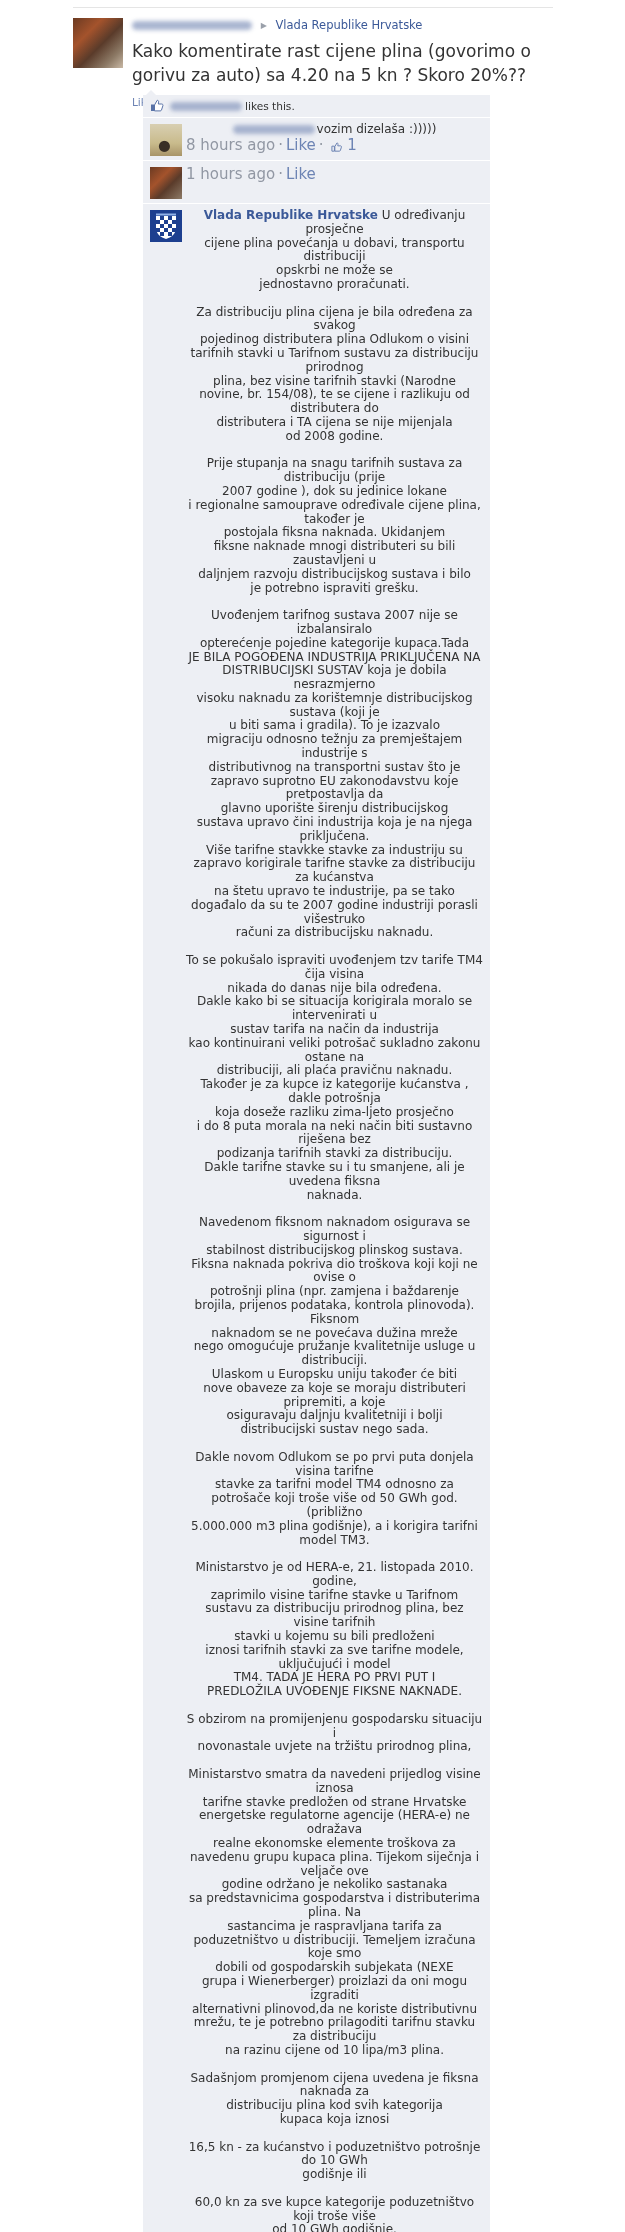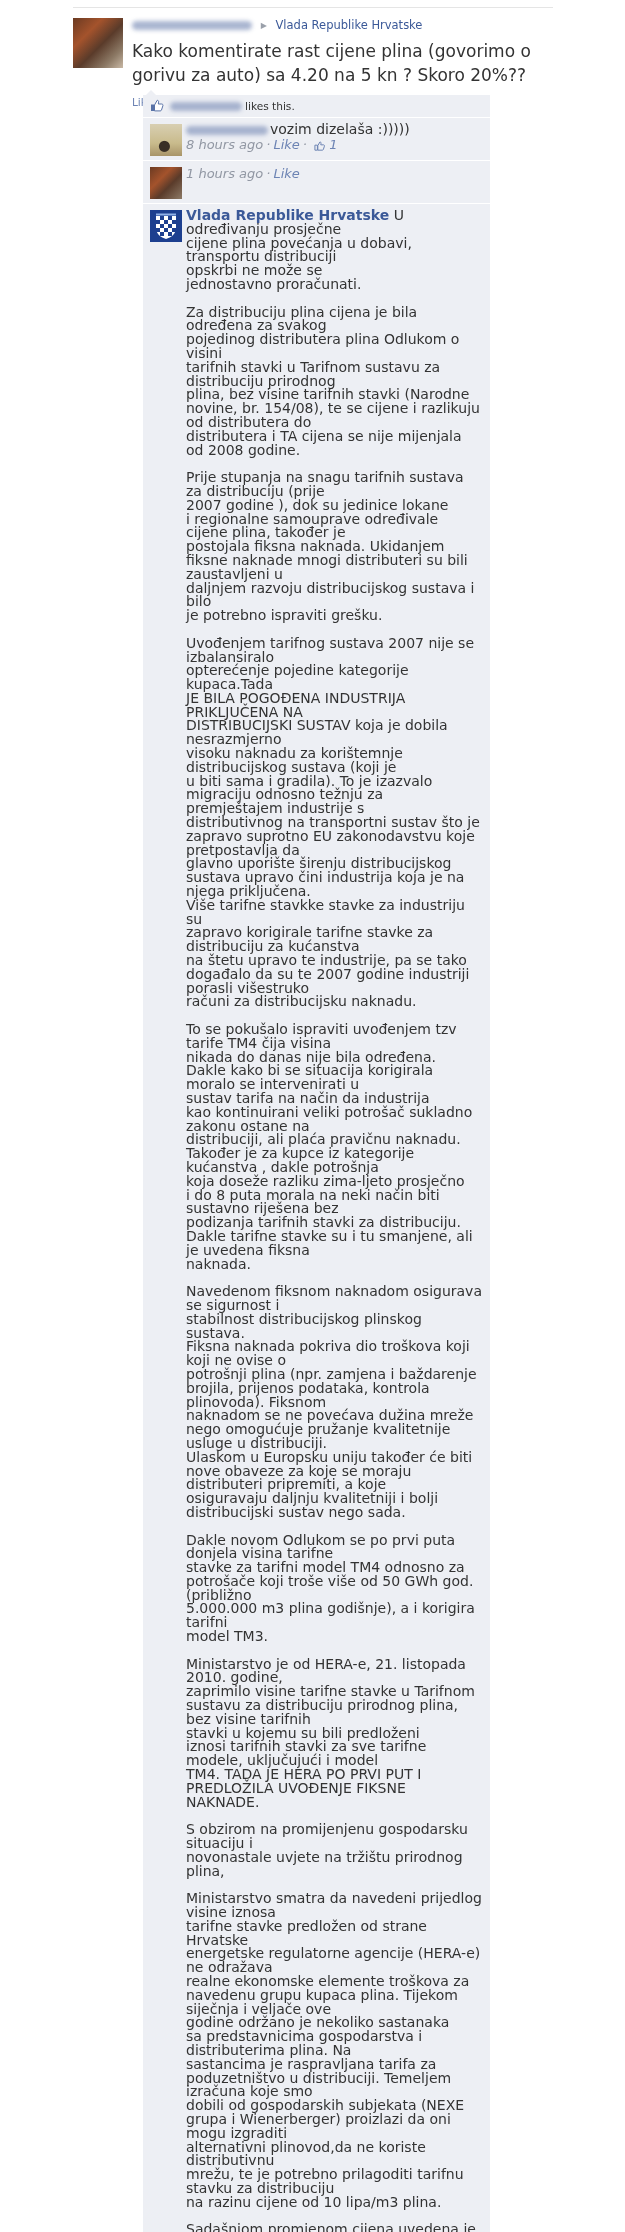--- a/index.html
+++ b/index.html
@@ -22,23 +22,23 @@
   .ico { display: inline-block; vertical-align: -2px; }
   .meta-count { color: #6d84b4; }
   .ufi { position: absolute; left: 132px; top: 95px; width: 358px; }
   .nub { position: absolute; left: 14px; top: -5px; width: 0; height: 0; border-left: 5px solid transparent;
          border-right: 5px solid transparent; border-bottom: 5px solid #edeff4; }
   .row { background: #edeff4; border-bottom: 1px solid #ffffff; position: relative; margin-left: 11px; }
   .likes-row { height: 22px; padding: 0 7px; display: flex; align-items: center; font-size: 10.6px; }
   .likes-row .thumb { margin-right: 6px; }
   .comment { padding: 5px 7px 5px 43px; min-height: 32px; }
   .c-avatar { position: absolute; left: 7px; top: 6px; width: 32px; height: 32px; }
-  .c-text { line-height: 13.8px; font-size: 14px; color: #333; }
+  .c-text { line-height: 13.8px; font-size: 12px; color: #333; text-align: center; }
   .c-author { color: #3b5998; font-weight: bold; }
-  .c-meta { color: #9197a3; font-size: 13px; line-height: 14px; margin-top: 1px; font-style: italic; }
+  .c-meta { color: #9197a3; font-size: 15px; line-height: 14px; margin-top: 1px; }
   .c-meta a { color: #6d84b4; text-decoration: none; }
   .ptext { white-space: pre-wrap; }
   .av1 { background: radial-gradient(circle at 45% 70%, #3a3026 0 5px, transparent 6px),
          linear-gradient(180deg,#d8cfb2 0%, #c9bb8c 60%, #a89468 100%); }
   .av2 { background: linear-gradient(135deg,#6b3a22 0%,#a4532c 35%,#5a3b2a 60%,#8d7a66 100%); }
   .av-gov { background: #1d3f8f; display: flex; align-items: center; justify-content: center; }
 </style>
 </head>
 <body>
 

